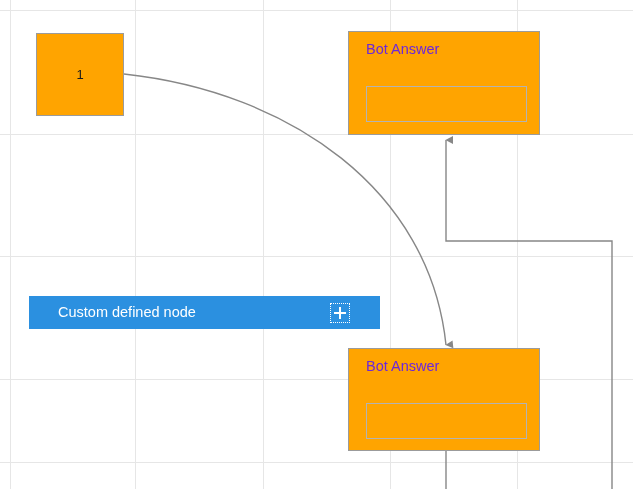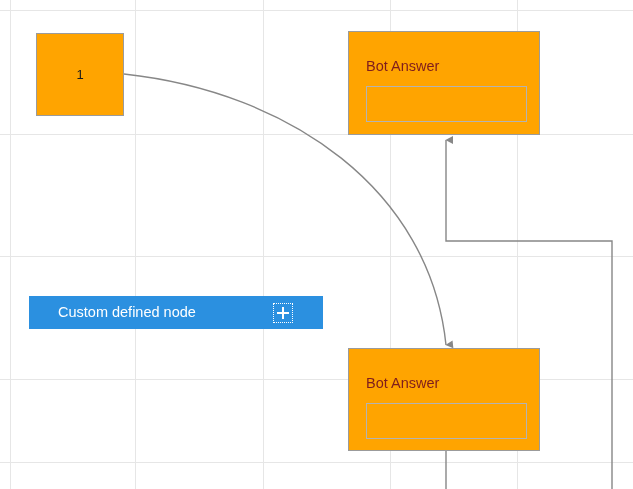--- a/index.html
+++ b/index.html
@@ -34,23 +34,23 @@
   .node-simple {
     display: flex;
     align-items: center;
     justify-content: center;
     font-size: 13px;
     color: #1a1a1a;
   }
   .node-title {
     position: absolute;
     left: 17px;
-    top: 27px;
+    top: 10px;
     font-size: 14.5px;
-    color: #7f1d1d;
+    color: #6d28d9;
     line-height: 1;
     white-space: nowrap;
     text-align: right;
   }
   .node-slot {
     position: absolute;
     left: 17px;
     right: 12px;
     top: 54px;
     height: 36px;
@@ -143,18 +143,18 @@
   <div class="node" style="left: 348px; top: 31px; width: 192px; height: 104px; background: rgb(255, 164, 0); border-color: rgb(155, 155, 155);">
     <div class="node-title">Bot Answer</div>
     <div class="node-slot" style="border-color: rgb(179, 179, 179);"></div>
   </div>
 
   <div class="node" style="left: 348px; top: 348px; width: 192px; height: 103px; background: rgb(255, 164, 0); border-color: rgb(155, 155, 155);">
     <div class="node-title">Bot Answer</div>
     <div class="node-slot" style="border-color: rgb(179, 179, 179);"></div>
   </div>
 
-  <div class="palette-bar" style="left: 29px; top: 296px; width: 294px; height: 33px; background: rgb(43, 144, 224);">
+  <div class="palette-bar" style="left: 29px; top: 296px; width: 351px; height: 33px; background: rgb(43, 144, 224);">
     <span class="palette-label" style="color: rgb(255, 255, 255);">Custom defined node</span>
     <span class="plus-icon"></span>
   </div>
 
 </div>
 
 </body></html>

